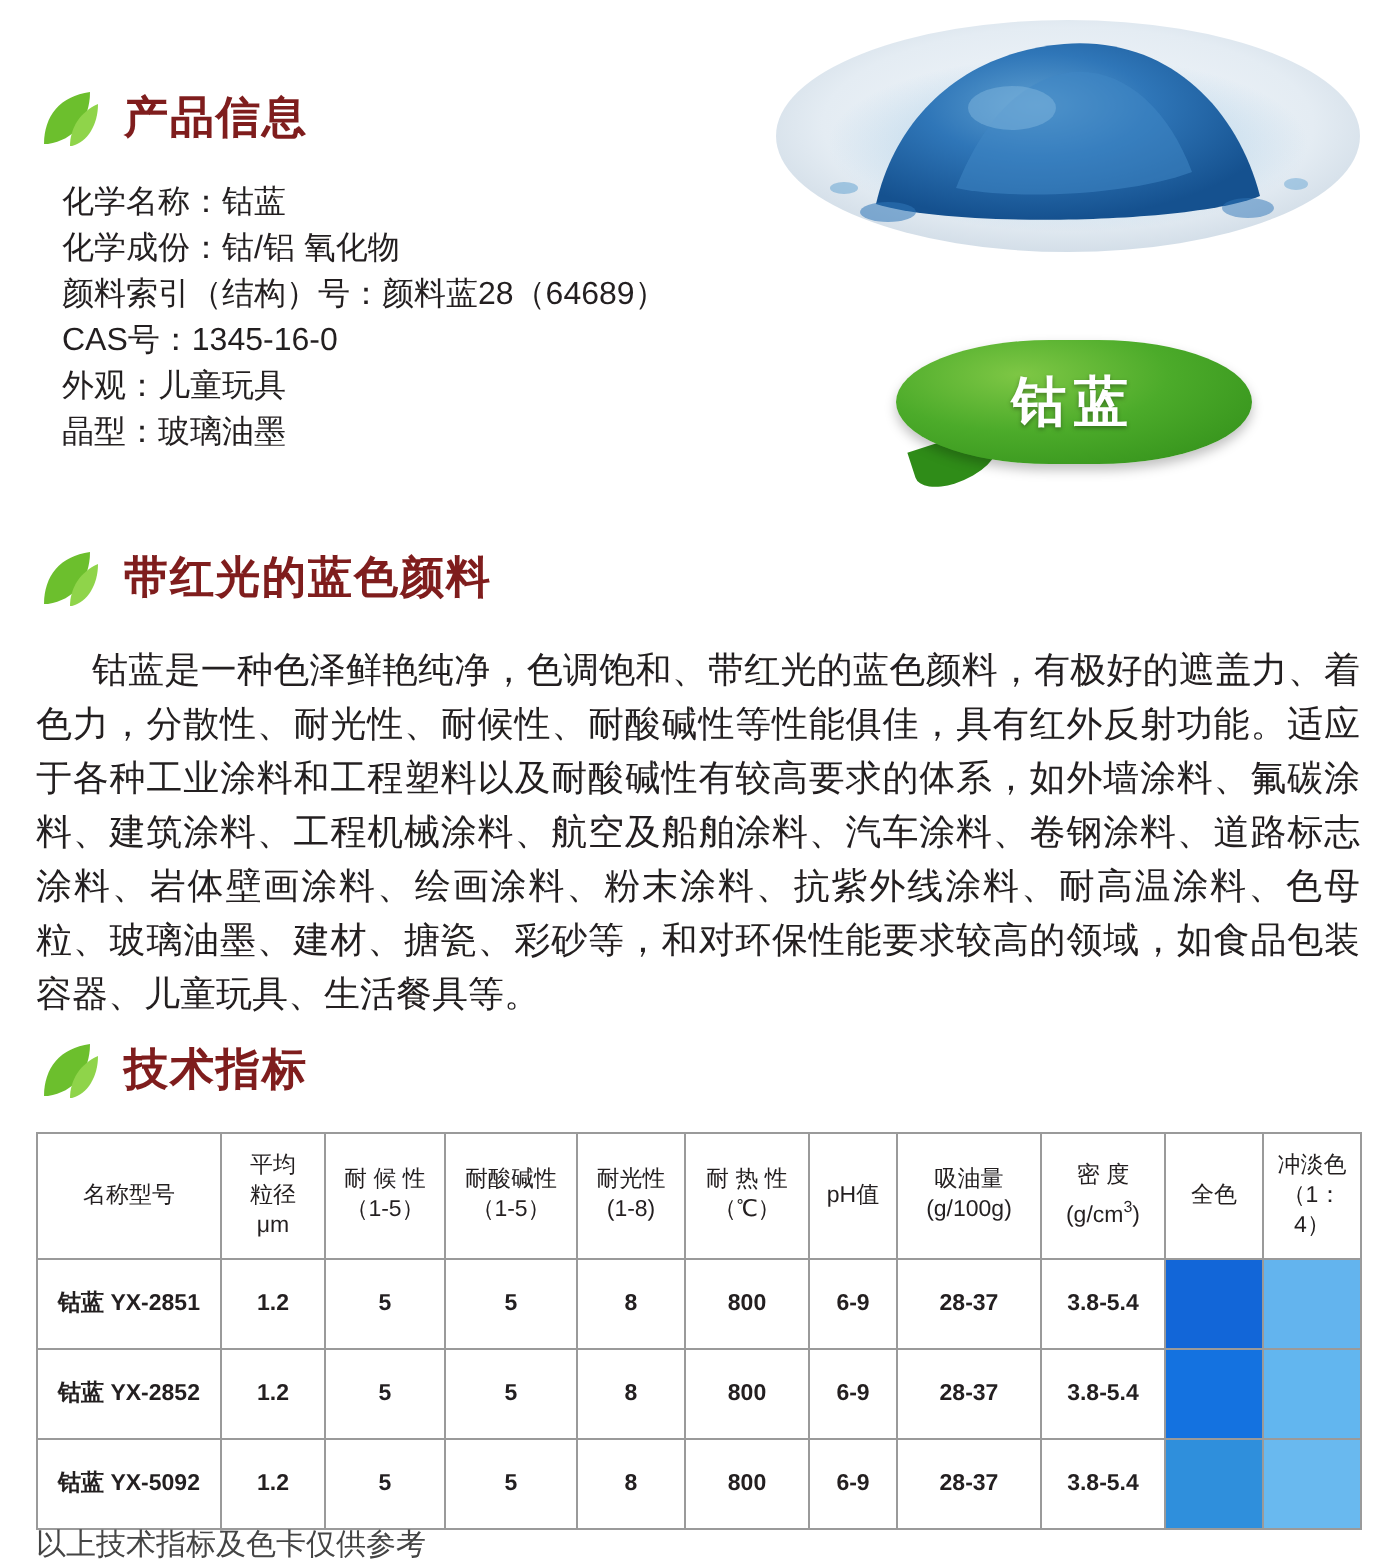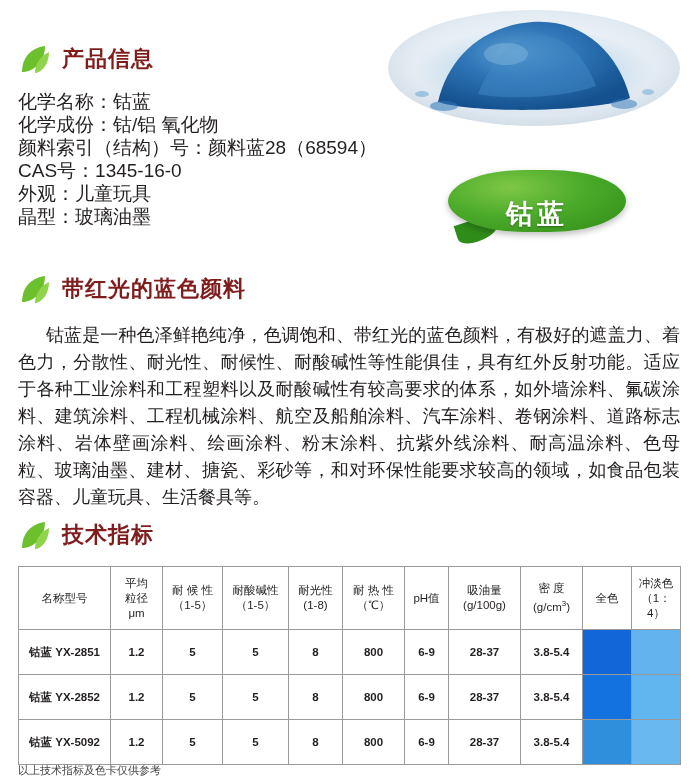--- a/index.html
+++ b/index.html
@@ -42,23 +42,24 @@
 
   
   .product-info {
     position: absolute;
     left: 18px;
     top: 42px;
     width: 380px;
   }
   .info-lines {
     margin-top: 14px;
-    font-size: 19px;
+    font-size: 16px;
     line-height: 23px;
     color: #231f20;
+    margin-left: 13px;
   }
   .info-lines div {
     white-space: nowrap;
   }
 
   
   .hero {
     position: absolute;
     left: 374px;
     top: 0px;
@@ -82,21 +83,21 @@
     width: 178px;
     height: 62px;
   }
   .badge {
     position: absolute;
     inset: 0;
     border-radius: 50% / 58%;
     background: radial-gradient(ellipse at 35% 28%, #7ec745 0%, #4cab2a 45%, #2f8c18 100%);
     box-shadow: 0 3px 6px rgba(0,0,0,0.25);
     display: flex;
-    align-items: flex-end;
+    align-items: center;
     justify-content: center;
   }
   .badge-text {
     color: #ffffff;
     font-size: 27px;
     font-weight: bold;
     letter-spacing: 4px;
     text-shadow: 0 1px 2px rgba(0,0,0,0.35);
   }
   .badge-tail {
@@ -174,21 +175,21 @@
   .sup {
     font-size: 8px;
     vertical-align: super;
   }
 
   
   .footnote {
     position: absolute;
     left: 18px;
     top: 763px;
-    font-size: 11px;
+    font-size: 15px;
     color: #444;
   }
 </style>
 </head>
 <body>
 
 <div class="page">
 
   <div class="hero">
     <svg class="pigment-pile" viewBox="0 0 296 122">
@@ -231,21 +232,21 @@
     <div class="section-head">
       <svg class="leaf-icon" viewBox="0 0 34 34">
         <path d="M4 30 C4 16 12 6 27 4 C27 18 19 28 6 30 Z" fill="#6cbf2d"></path>
         <path d="M17 31 C17 22 22 14 31 10 C31 20 26 29 18 31 Z" fill="#8fd44a"></path>
       </svg>
       <span class="section-title">产品信息</span>
     </div>
     <div class="info-lines">
       <div>化学名称：钴蓝</div>
       <div>化学成份：钴/铝  氧化物</div>
-      <div>颜料索引（结构）号：颜料蓝28（68594）</div>
+      <div>颜料索引（结构）号：颜料蓝28（64689）</div>
       <div>CAS号：1345-16-0</div>
       <div>外观：儿童玩具</div>
       <div>晶型：玻璃油墨</div>
     </div>
   </div>
 
   <div class="features">
     <div class="section-head">
       <svg class="leaf-icon" viewBox="0 0 34 34">
         <path d="M4 30 C4 16 12 6 27 4 C27 18 19 28 6 30 Z" fill="#6cbf2d"></path>

